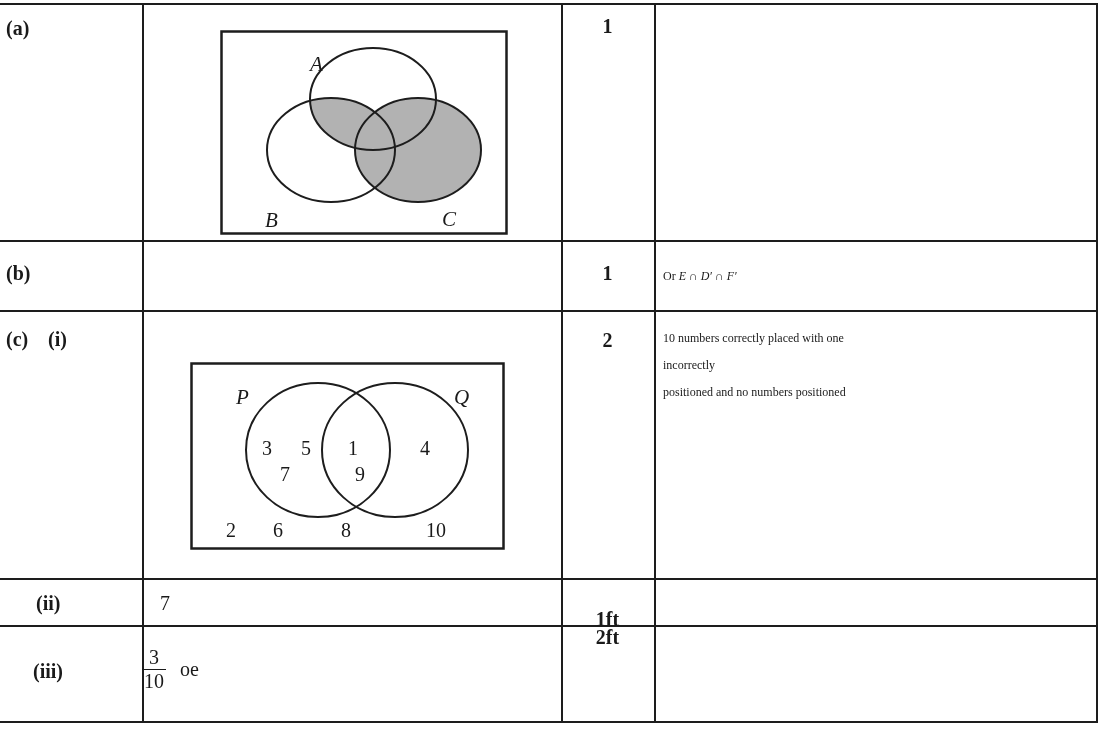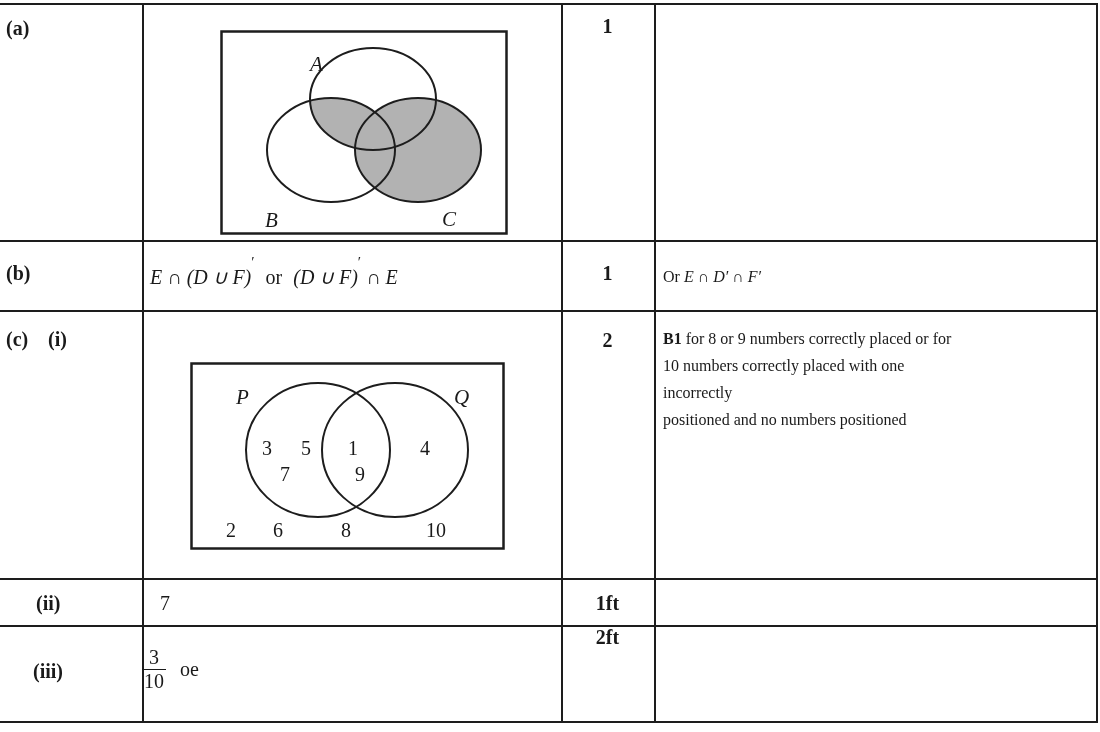--- a/index.html
+++ b/index.html
@@ -6,21 +6,21 @@
   .page {
     position:relative; width:1100px; height:732px; background:#ffffff;
     font-family:"Liberation Serif", serif; color:#1a1a1a; overflow:hidden;
   }
   .hline { position:absolute; left:0; width:1098px; height:2px; background:#1d1d1d; }
   .vline { position:absolute; top:3px; height:720px; width:2px; background:#1d1d1d; }
   .part-label { position:absolute; font-size:20px; font-weight:bold; white-space:nowrap; }
   .marks { position:absolute; left:561px; width:93px; text-align:center;
            font-weight:bold; font-size:20px; white-space:nowrap; }
   .answer { position:absolute; font-size:20px; white-space:nowrap; }
-  .comment { position:absolute; left:663px; width:435px; font-size:16px; line-height:27px; }
+  .comment { position:absolute; left:663px; width:435px; font-size:12px; line-height:27px; }
   .math { font-style:italic; }
   .conj { margin:0 11px; }
   sup.prime { font-size:15px; position:relative; top:-9px; }
   .venn { position:absolute; }
   .venn .frame   { fill:none; stroke:#1d1d1d; stroke-width:2.5; }
   .venn .outline { fill:none; stroke:#1d1d1d; stroke-width:2; }
   .venn .vlabel  { font-family:"Liberation Serif", serif; font-style:italic; font-size:21px; fill:#1a1a1a; }
   .venn .vnum    { font-family:"Liberation Serif", serif; font-size:20px; fill:#1a1a1a; text-anchor:middle; }
   .frac-row { position:absolute; display:flex; align-items:center; font-size:20px; }
   .frac { text-align:center; line-height:23px; }
@@ -59,23 +59,20 @@
     <ellipse class="outline" cx="198" cy="120" rx="63" ry="52"></ellipse>
     <text class="vlabel" x="90" y="41">A</text>
     <text class="vlabel" x="45" y="197">B</text>
     <text class="vlabel" x="222" y="196">C</text>
   </svg>
 
   <div class="marks" style="top:15px">1</div>
 
   <div class="part-label" style="left:6px; top:262px">(b)</div>
 
-  <div class="answer" style="left:150px; top:263px">
-    <span class="math">E ∩ (D ∪ F)</span><sup class="prime">′</sup><span class="conj">or</span><span class="math">(D ∪ F)</span><sup class="prime">′</sup><span class="math"> ∩ E</span>
-  </div>
 
   <div class="marks" style="top:262px">1</div>
 
   <div class="comment" style="top:263px">
     <span>Or</span>
     <span class="math">E ∩ D′ ∩ F′</span>
   </div>
 
   <div class="part-label" style="left:6px; top:328px">(c)</div>
   <div class="part-label" style="left:48px; top:328px">(i)</div>
@@ -94,29 +91,28 @@
     <text class="vnum" x="235" y="93">4</text>
     <text class="vnum" x="41" y="175">2</text>
     <text class="vnum" x="88" y="175">6</text>
     <text class="vnum" x="156" y="175">8</text>
     <text class="vnum" x="246" y="175">10</text>
   </svg>
 
   <div class="marks" style="top:329px">2</div>
 
   <div class="comment" style="top:325px">
-    <div><b>B1</b> <span>for 8 or 9 numbers correctly placed or for</span></div>
     <div>10 numbers correctly placed with one</div>
     <div>incorrectly</div>
     <div>positioned and no numbers positioned</div>
   </div>
 
   <div class="part-label" style="left:36px; top:592px">(ii)</div>
   <div class="answer" style="left:160px; top:592px">7</div>
-  <div class="marks" style="top:592px">1ft</div>
+  <div class="marks" style="top:608px">1ft</div>
 
   <div class="part-label" style="left:33px; top:660px">(iii)</div>
 
   <div class="frac-row" style="left:142px; top:646px">
     <div class="frac">
       <div class="num">3</div>
       <div class="den">10</div>
     </div>
     <div class="frac-oe">oe</div>
   </div>

